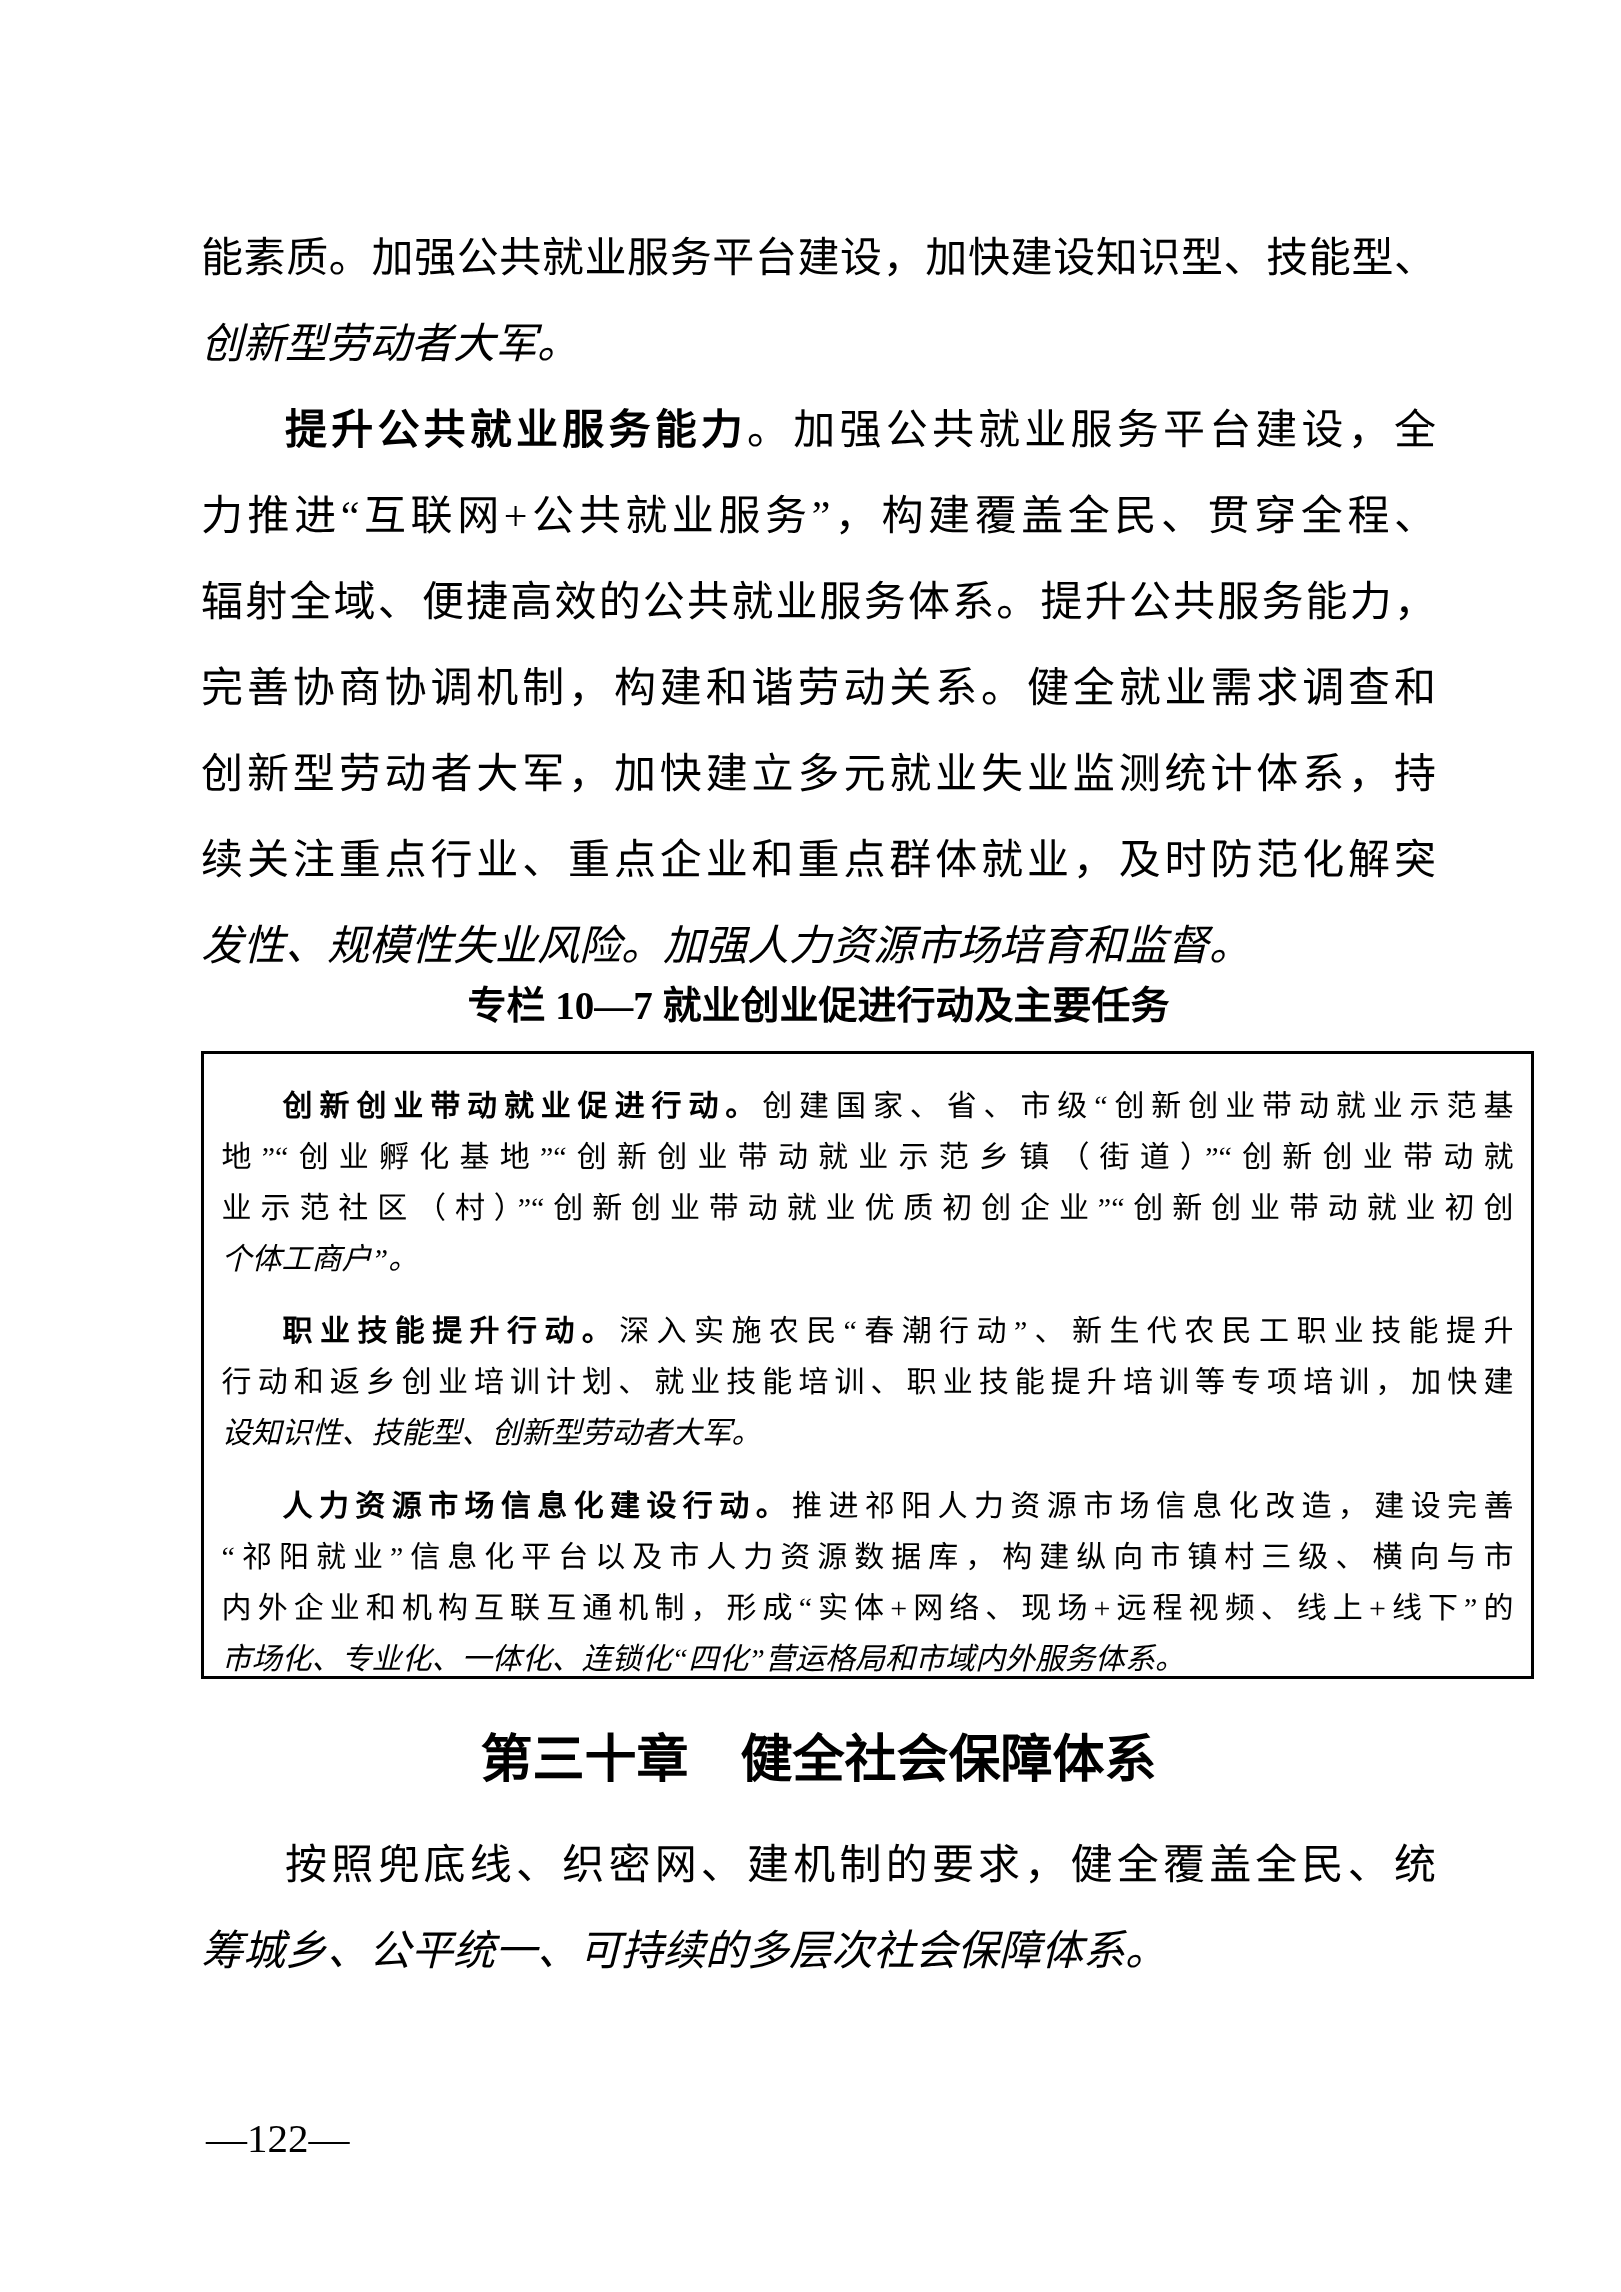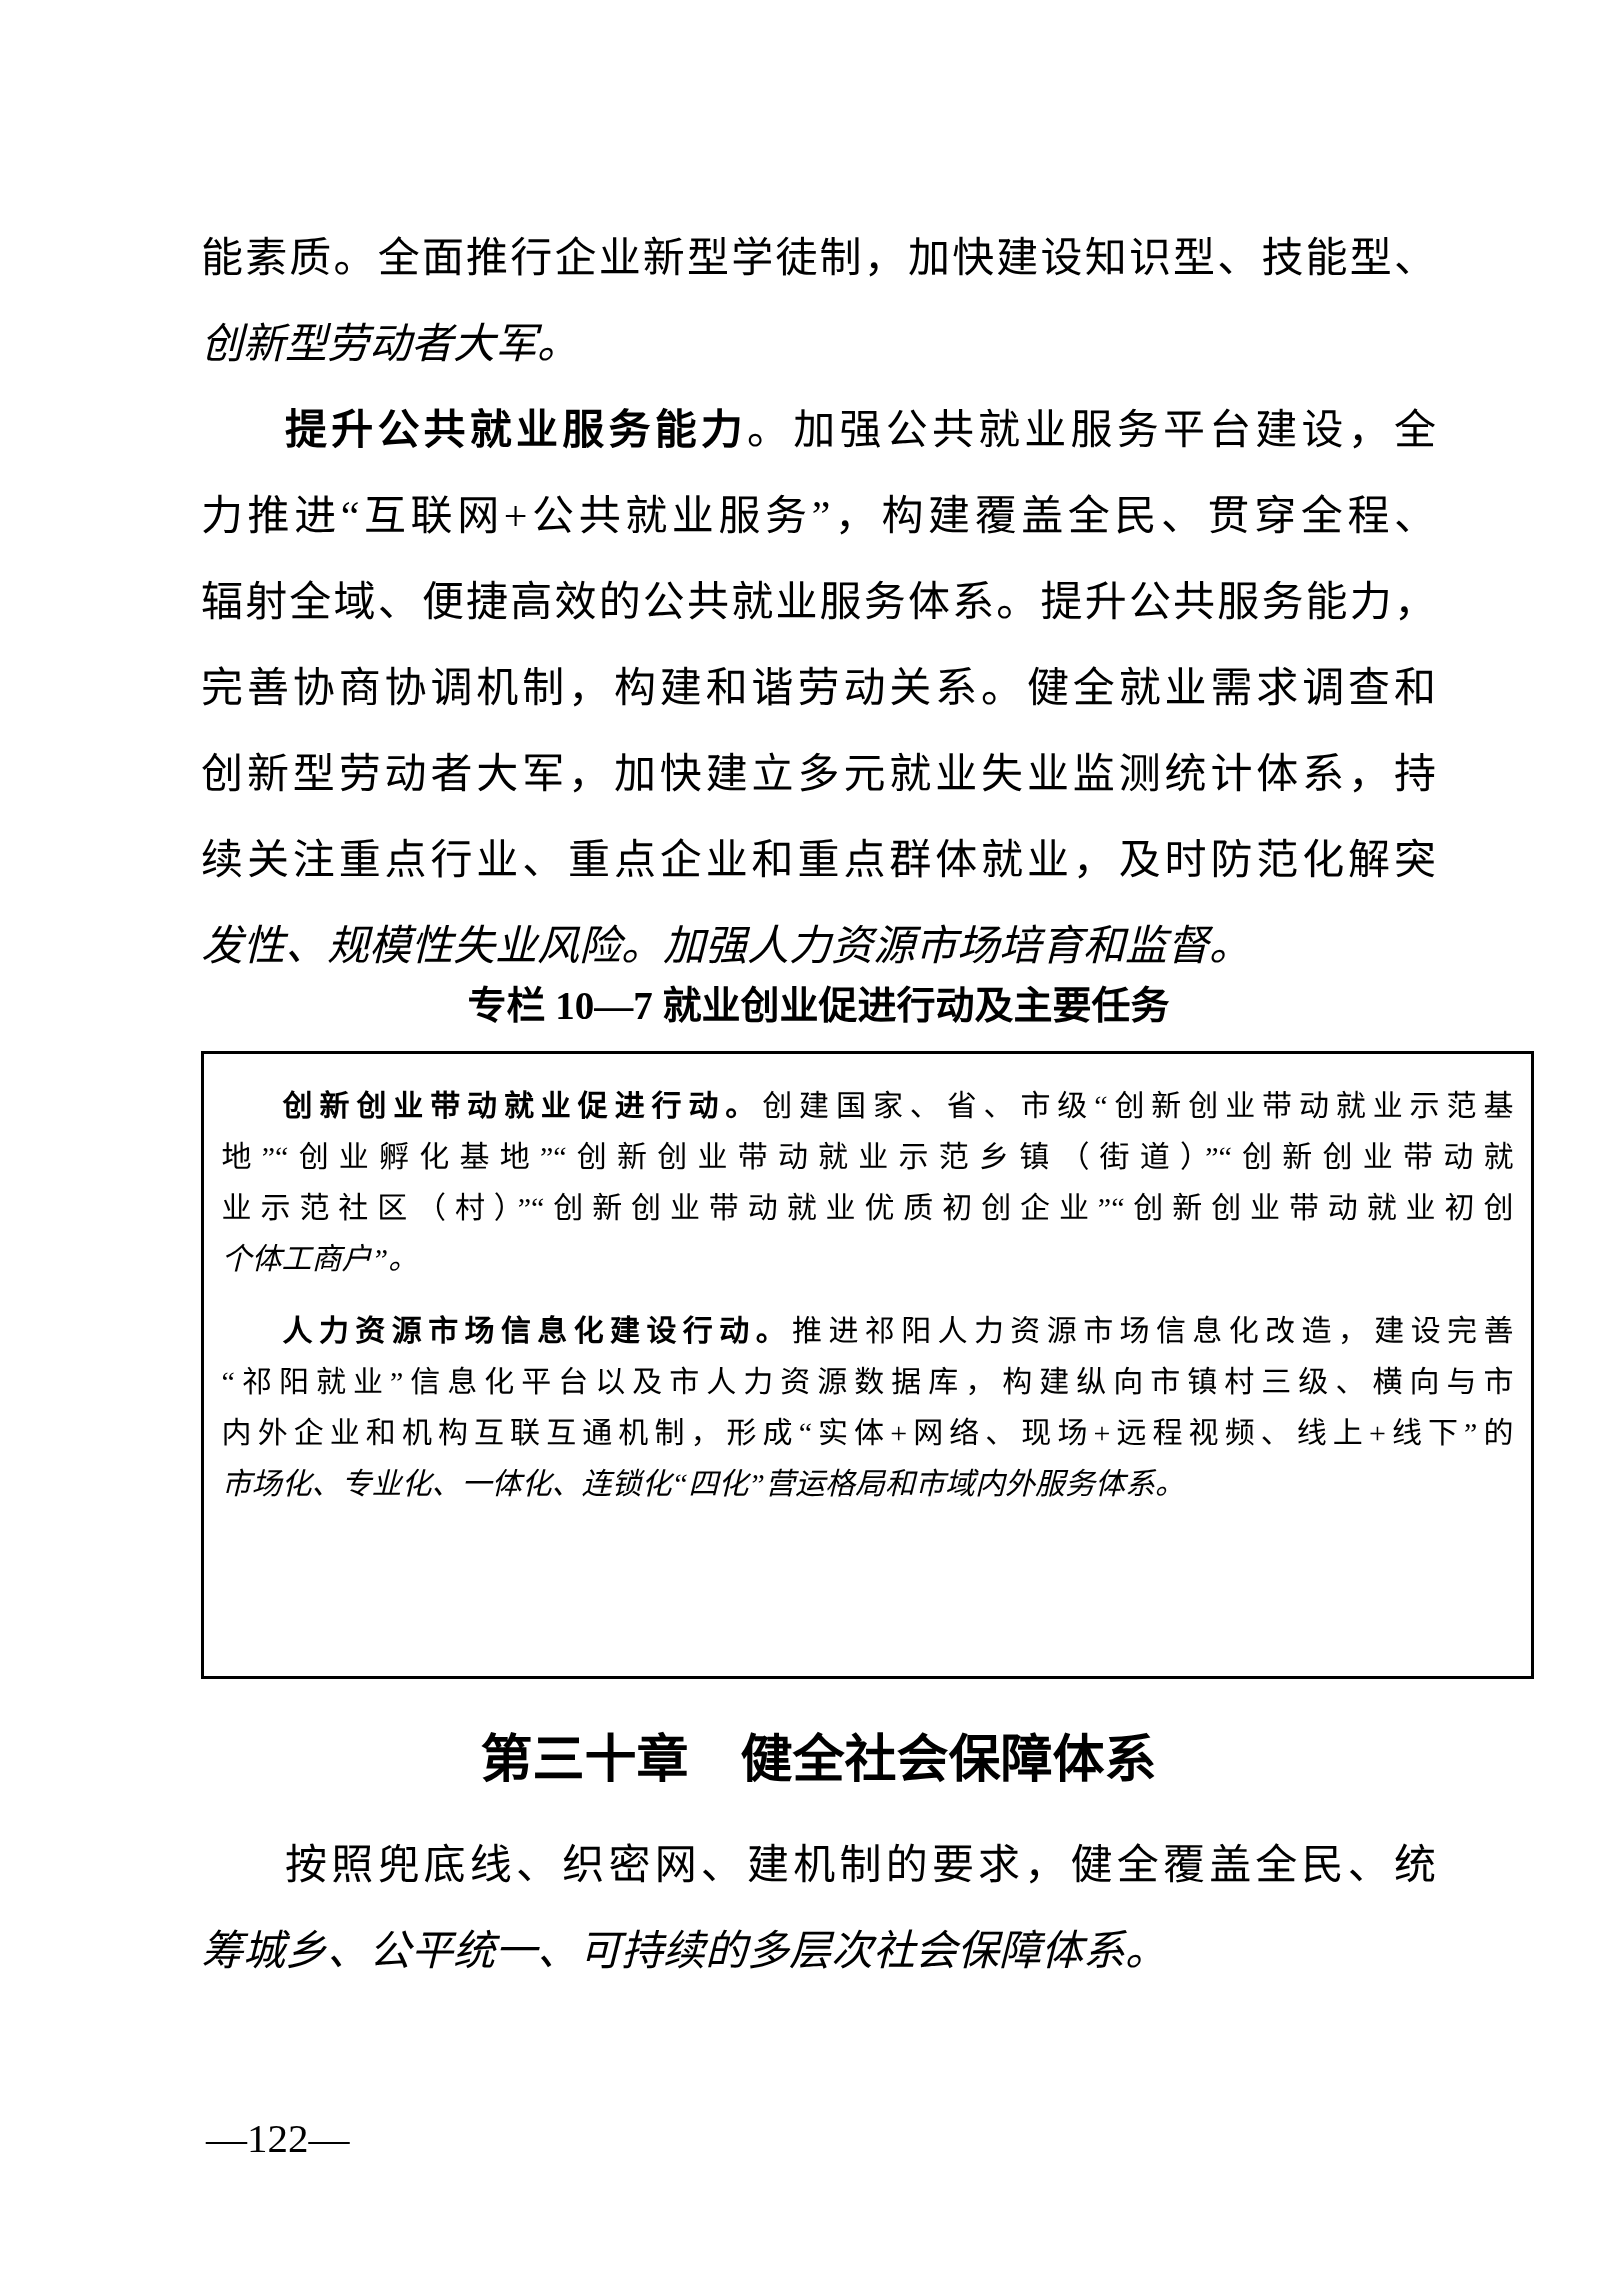--- a/index.html
+++ b/index.html
@@ -104,21 +104,21 @@
     line-height: 59px;
     font-size: 41px;
   }
 </style>
 </head>
 <body>
 
 <div class="page">
 
   <div class="body-block">
-    <div class="bline j"><span>能素质。全面推行企业新型学徒制，加快建设知识型、技能型、</span></div>
+    <div class="bline j"><span>能素质。加强公共就业服务平台建设，加快建设知识型、技能型、</span></div>
     <div class="bline last"><span>创新型劳动者大军。</span></div>
     <div class="bline j ind2"><span class="lead">提升公共就业服务能力</span><span>。加强公共就业服务平台建设，全</span></div>
     <div class="bline j"><span>力推进“互联网+公共就业服务”，构建覆盖全民、贯穿全程、</span></div>
     <div class="bline j"><span>辐射全域、便捷高效的公共就业服务体系。提升公共服务能力，</span></div>
     <div class="bline j"><span>完善协商协调机制，构建和谐劳动关系。健全就业需求调查和</span></div>
     <div class="bline j"><span>创新型劳动者大军，加快建立多元就业失业监测统计体系，持</span></div>
     <div class="bline j"><span>续关注重点行业、重点企业和重点群体就业，及时防范化解突</span></div>
     <div class="bline last"><span>发性、规模性失业风险。加强人力资源市场培育和监督。</span></div>
   </div>
 
@@ -126,20 +126,25 @@
 
   <div class="panel">
 
     <div class="panel-para">
       <div class="pline pj j pind"><span class="lead">创新创业带动就业促进行动。</span><span>创建国家、省、市级“创新创业带动就业示范基</span></div>
       <div class="pline j"><span>地”“创业孵化基地”“创新创业带动就业示范乡镇（街道）”“创新创业带动就</span></div>
       <div class="pline j"><span>业示范社区（村）”“创新创业带动就业优质初创企业”“创新创业带动就业初创</span></div>
       <div class="pline last"><span>个体工商户”。</span></div>
     </div>
 
+    <div class="panel-para">
+      <div class="pline pj j pind"><span class="lead">职业技能提升行动。</span><span>深入实施农民“春潮行动”、新生代农民工职业技能提升</span></div>
+      <div class="pline j"><span>行动和返乡创业培训计划、就业技能培训、职业技能提升培训等专项培训，加快建</span></div>
+      <div class="pline last"><span>设知识性、技能型、创新型劳动者大军。</span></div>
+    </div>
 
     <div class="panel-para">
       <div class="pline pj j pind"><span class="lead">人力资源市场信息化建设行动。</span><span>推进祁阳人力资源市场信息化改造，建设完善</span></div>
       <div class="pline j"><span>“祁阳就业”信息化平台以及市人力资源数据库，构建纵向市镇村三级、横向与市</span></div>
       <div class="pline j"><span>内外企业和机构互联互通机制，形成“实体+网络、现场+远程视频、线上+线下”的</span></div>
       <div class="pline last"><span>市场化、专业化、一体化、连锁化“四化”营运格局和市域内外服务体系。</span></div>
     </div>
 
   </div>
 

